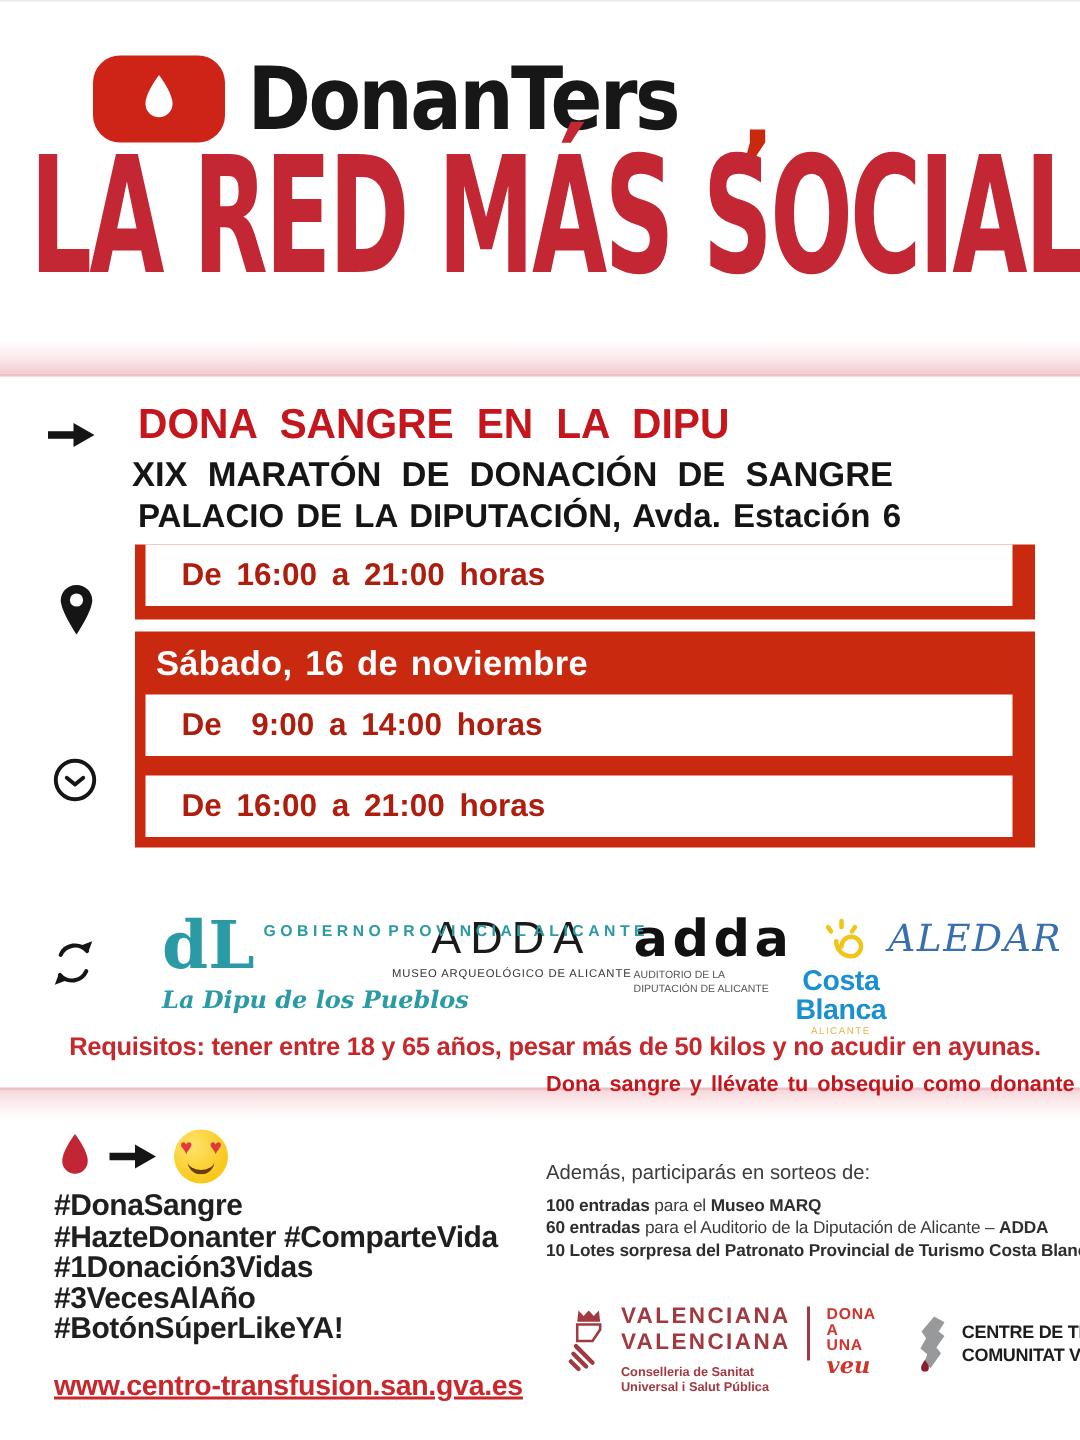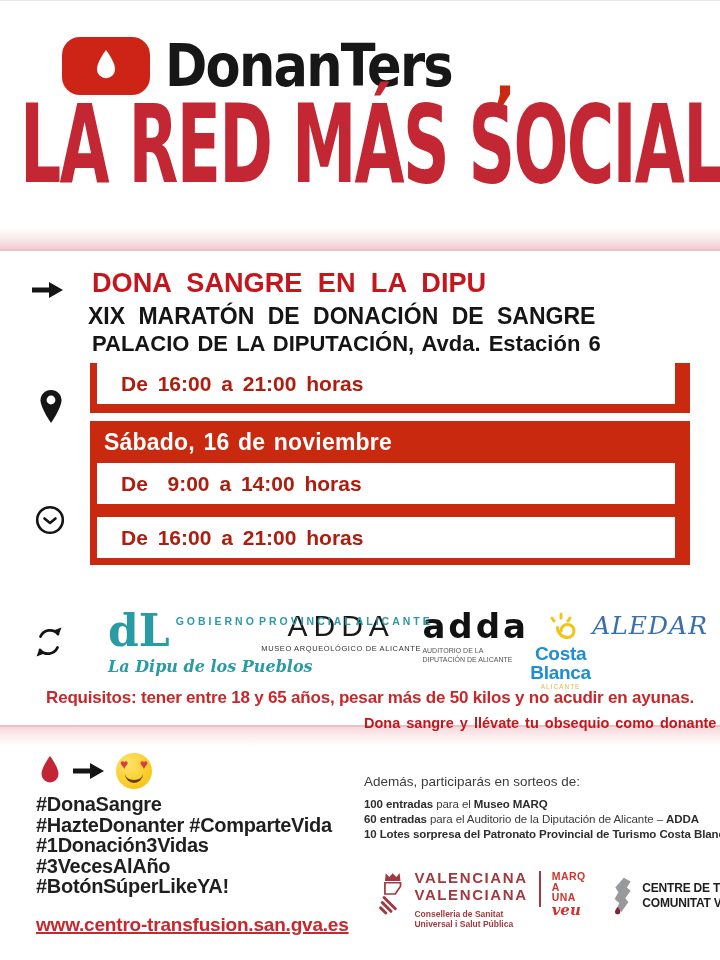--- a/index.html
+++ b/index.html
@@ -264,21 +264,21 @@
       <div class="gva-text">
         <div class="nm">VALENCIANA</div>
         <div class="nm">VALENCIANA</div>
         <div class="gva-cap">
           <div>Conselleria de Sanitat</div>
           <div>Universal i Salut Pública</div>
         </div>
       </div>
       <div class="gva-sep"></div>
       <div class="gva-motto">
-        <div class="m1">MARQ</div>
+        <div class="m1">DONA</div>
         <div class="m1">A UNA</div>
         <div class="m3">veu</div>
       </div>
     </div>
     <div class="ctcv-logo">
       <svg width="26" height="42" viewBox="0 0 34 52">
         <path d="M18 2 l9 5 -5 8 5 4 -7 10 4 5 -9 13 -6 -4 3 -8 -6 -5 5 -9 -4 -6 Z" fill="#98999b"></path>
         <path d="M10 40 c0 0 -3.4 4.4 -3.4 6.6 a3.4 3.4 0 0 0 6.8 0 C13.4 44.4 10 40 10 40 Z" fill="#8c1d2c"></path>
       </svg>
       <div class="ctcv-text">

